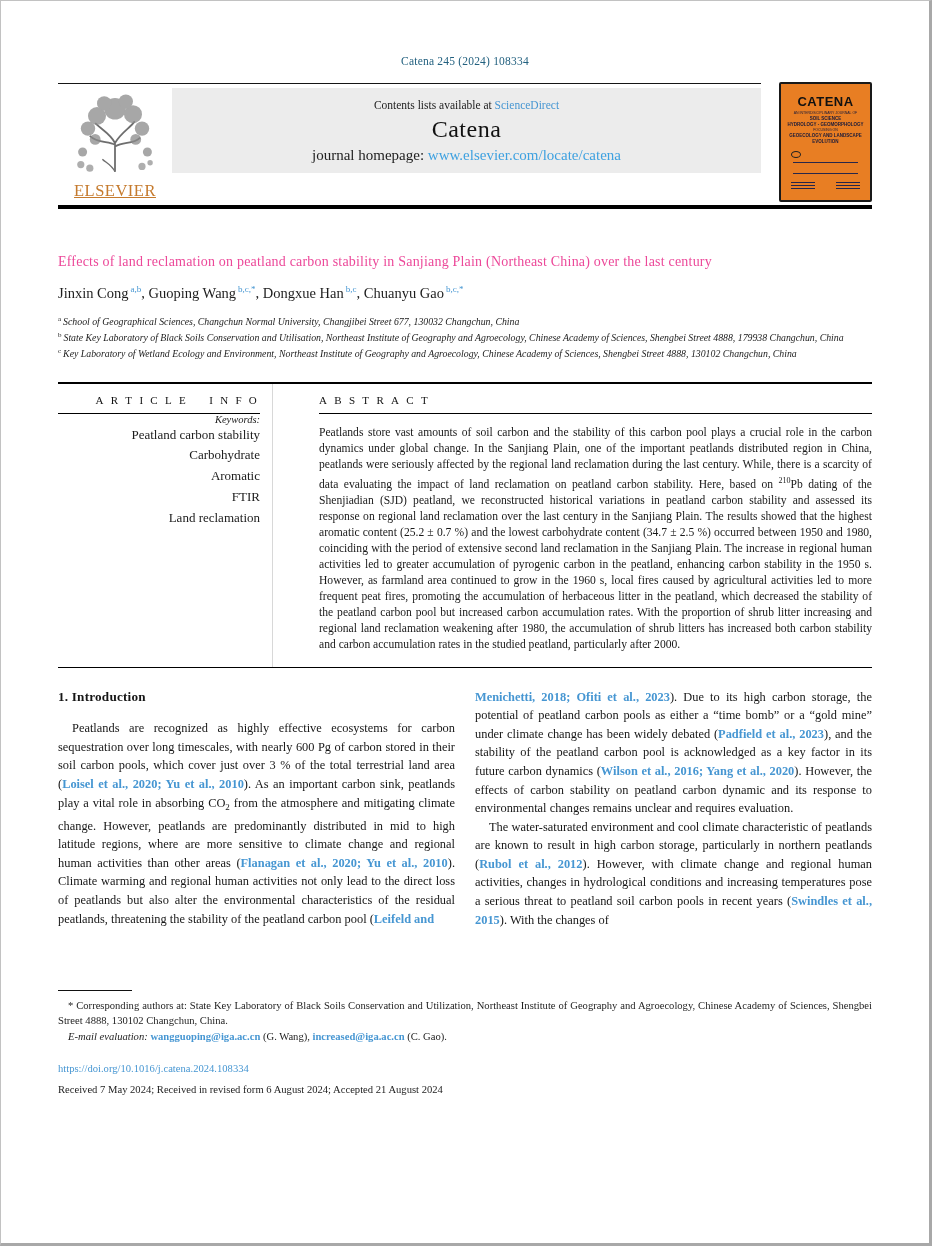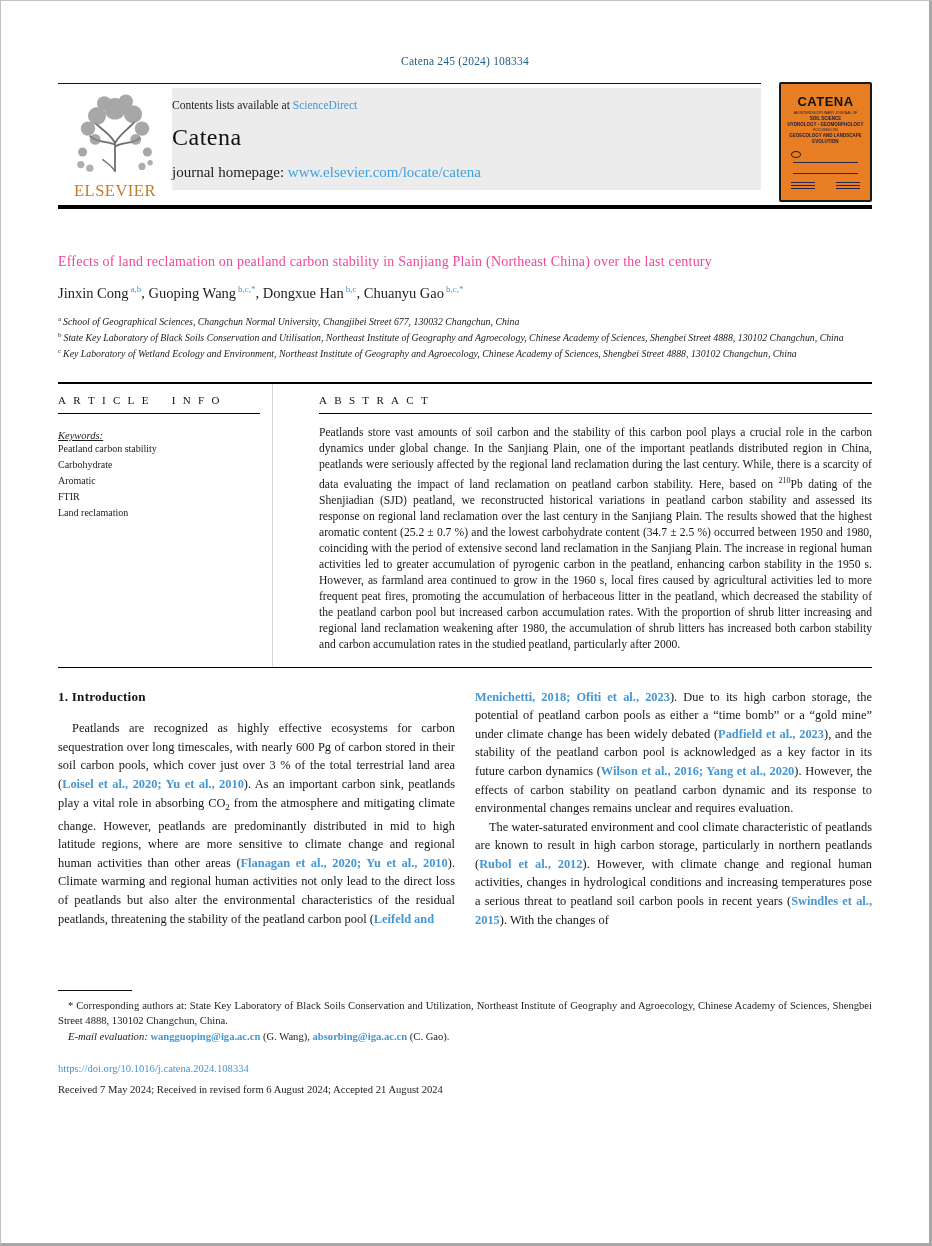--- a/index.html
+++ b/index.html
@@ -16,22 +16,22 @@
     width:932px;height:1246px;background:#fff;position:relative;overflow:hidden;
     padding:0 57px;border:1px solid #c2c2c2;border-right:3px solid #a8a8a8;border-bottom:3px solid #a8a8a8;
     font-family:"Liberation Serif","DejaVu Serif",serif;color:var(--ink);
   }
   
   .journal-ref{margin-top:54px;text-align:center;font-size:11.5px;color:var(--ref);letter-spacing:.2px;cursor:pointer;}
   
   .header-row{display:flex;margin-top:16px;align-items:flex-start;}
   .header-main{flex:1;border-top:1px solid #161616;display:flex;}
   .logo-block{width:114px;padding-top:5px;text-align:center;}
-  .elsevier-word{font-size:16.5px;color:var(--elsevier);letter-spacing:.5px;margin-top:-2px;font-family:"Liberation Serif",serif;}
-  .banner{flex:1;background:var(--banner);height:102px;margin-top:4px;display:flex;flex-direction:column;justify-content:space-between;padding:11px 0 9px;}
+  .elsevier-word{font-size:16.5px;color:var(--elsevier);letter-spacing:.5px;margin-top:-2px;font-family:"Liberation Serif",serif;text-decoration:underline;}
+  .banner{flex:1;background:var(--banner);height:85px;margin-top:4px;display:flex;flex-direction:column;justify-content:space-between;text-align:center;padding:11px 0 9px;}
   .contents-line{font-size:11.5px;color:#222;}
   .contents-line .sd-link{color:var(--link);cursor:pointer;}
   .banner-title{font-size:24px;letter-spacing:.5px;color:#111;}
   .homepage-line{font-family:Liberation Serif, serif;font-size:15px;color:#222;}
   .homepage-line .hp-link{color:#3ea1e0;cursor:pointer;}
   
   .cover{width:93px;height:120px;margin-left:18px;margin-top:-1px;background:var(--cover-orange);border:2px solid #191919;border-radius:2px;position:relative;padding:10px 4px 4px;overflow:hidden;font-family:"Liberation Sans",sans-serif;}
   .cover-title{font-size:13px;font-weight:bold;color:#111;text-align:center;letter-spacing:.5px;font-family:"Liberation Sans",sans-serif;}
   .cover-sub{text-align:center;color:#1b1b3a;line-height:1.35;margin-top:2px;}
   .cover-sub .l0{font-size:3.5px;}
@@ -44,25 +44,25 @@
   
   .thick-bar{height:4px;background:#000;margin-top:3px;}
   
   .art-title{margin-top:42px;font-size:14px;font-weight:normal;color:#ec4899;line-height:1.5;max-width:820px;letter-spacing:.2px;}
   .authors{margin-top:12px;font-size:14.5px;color:#1d1d1d;}
   .authors sup{font-size:9px;color:var(--link);margin-left:2px;cursor:pointer;}
   .affils{margin-top:12px;font-size:9.8px;font-style:italic;line-height:1.5;color:#222;}
   .affils sup{font-size:7px;font-style:normal;margin-right:2px;}
   
   .info-abs{margin-top:20px;border-top:2px solid #000;border-bottom:1px solid #000;display:flex;}
-  .col-info{width:215px;border-right:1px solid #d8d8d8;padding:10px 12px 14px 0;}
+  .col-info{width:215px;border-right:1px solid #d8d8d8;padding:10px 12px 14px 0;text-align:right;}
   .col-abs{flex:1;padding:10px 0 14px 46px;}
   .col-head{font-size:11px;letter-spacing:3.2px;word-spacing:6px;color:#111;border-bottom:1px solid #000;padding-bottom:7px;font-family:"Liberation Serif",serif;}
-  .kw-label{font-size:10.5px;font-style:italic;margin-top:16px;text-decoration:underline;}
-  .kw{font-size:10px;line-height:1.6;}
+  .kw-label{font-size:10.5px;font-style:italic;margin-top:0;}
+  .kw{font-size:13px;line-height:1.6;}
   .abs-text{margin-top:11px;font-size:11.6px;line-height:16px;text-align:justify;color:#191919;}
   .abs-text sup{font-size:8px;}
   
   .body-cols{margin-top:20px;display:flex;gap:20px;height:292px;overflow:hidden;}
   .bcol{flex:1;font-size:12.4px;line-height:18.6px;text-align:justify;color:#161616;}
   .sec-head{font-size:13.2px;font-weight:bold;margin-bottom:13px;letter-spacing:.2px;}
   .bcol p.indent{text-indent:14px;}
   .seg-link{color:var(--link);cursor:pointer;font-weight:bold;}
   .seg-i{font-style:italic;}
   sub{font-size:9px;}
@@ -154,21 +154,21 @@
 
   <div class="authors">
     <span><span>Jinxin Cong</span><sup>a,b</sup><span>, </span></span>
     <span><span>Guoping Wang</span><sup>b,c,*</sup><span>, </span></span>
     <span><span>Dongxue Han</span><sup>b,c</sup><span>, </span></span>
     <span><span>Chuanyu Gao</span><sup>b,c,*</sup><span></span></span>
   </div>
 
   <div class="affils">
     <div><sup>a</sup><span>School of Geographical Sciences, Changchun Normal University, Changjibei Street 677, 130032 Changchun, China</span></div>
-    <div><sup>b</sup><span>State Key Laboratory of Black Soils Conservation and Utilisation, Northeast Institute of Geography and Agroecology, Chinese Academy of Sciences, Shengbei Street 4888, 130102 Changchun, China</span></div>
+    <div><sup>b</sup><span>State Key Laboratory of Black Soils Conservation and Utilisation, Northeast Institute of Geography and Agroecology, Chinese Academy of Sciences, Shengbei Street 4888, 179938 Changchun, China</span></div>
     <div><sup>c</sup><span>Key Laboratory of Wetland Ecology and Environment, Northeast Institute of Geography and Agroecology, Chinese Academy of Sciences, Shengbei Street 4888, 130102 Changchun, China</span></div>
   </div>
 
   <div class="info-abs">
     <div class="col-info">
       <div class="col-head">A R T I C L E   I N F O</div>
       <div class="kw-label">Keywords:</div>
       <div class="kw">Peatland carbon stability</div>
       <div class="kw">Carbohydrate</div>
       <div class="kw">Aromatic</div>
@@ -188,18 +188,18 @@
     </div>
     <div class="bcol">
       <p><span class="seg-link">Menichetti, 2018; Ofiti et al., 2023</span><span>). Due to its high carbon storage, the potential of peatland carbon pools as either a “time bomb” or a “gold mine” under climate change has been widely debated (</span><span class="seg-link">Padfield et al., 2023</span><span>), and the stability of the peatland carbon pool is acknowledged as a key factor in its future carbon dynamics (</span><span class="seg-link">Wilson et al., 2016; Yang et al., 2020</span><span>). However, the effects of carbon stability on peatland carbon dynamic and its response to environmental changes remains unclear and requires evaluation.</span></p>
       <p class="indent"><span>The water-saturated environment and cool climate characteristic of peatlands are known to result in high carbon storage, particularly in northern peatlands (</span><span class="seg-link">Rubol et al., 2012</span><span>). However, with climate change and regional human activities, changes in hydrological conditions and increasing temperatures pose a serious threat to peatland soil carbon pools in recent years (</span><span class="seg-link">Swindles et al., 2015</span><span>). With the changes of</span></p>
     </div>
   </div>
 
   <div class="footnote">
     <div class="fn-rule"></div>
     <p><span>* Corresponding authors at: State Key Laboratory of Black Soils Conservation and Utilization, Northeast Institute of Geography and Agroecology, Chinese Academy of Sciences, Shengbei Street 4888, 130102 Changchun, China.</span></p>
-    <p><span class="seg-i">E-mail evaluation: </span><span class="seg-link">wangguoping@iga.ac.cn</span><span> (G. Wang), </span><span class="seg-link">absorbing@iga.ac.cn</span><span> (C. Gao).</span></p>
+    <p><span class="seg-i">E-mail evaluation: </span><span class="seg-link">wangguoping@iga.ac.cn</span><span> (G. Wang), </span><span class="seg-link">increased@iga.ac.cn</span><span> (C. Gao).</span></p>
     <span class="doi">https://doi.org/10.1016/j.catena.2024.108334</span>
     <div class="received">Received 7 May 2024; Received in revised form 6 August 2024; Accepted 21 August 2024</div>
   </div>
 
 </div>
 
 </body></html>

